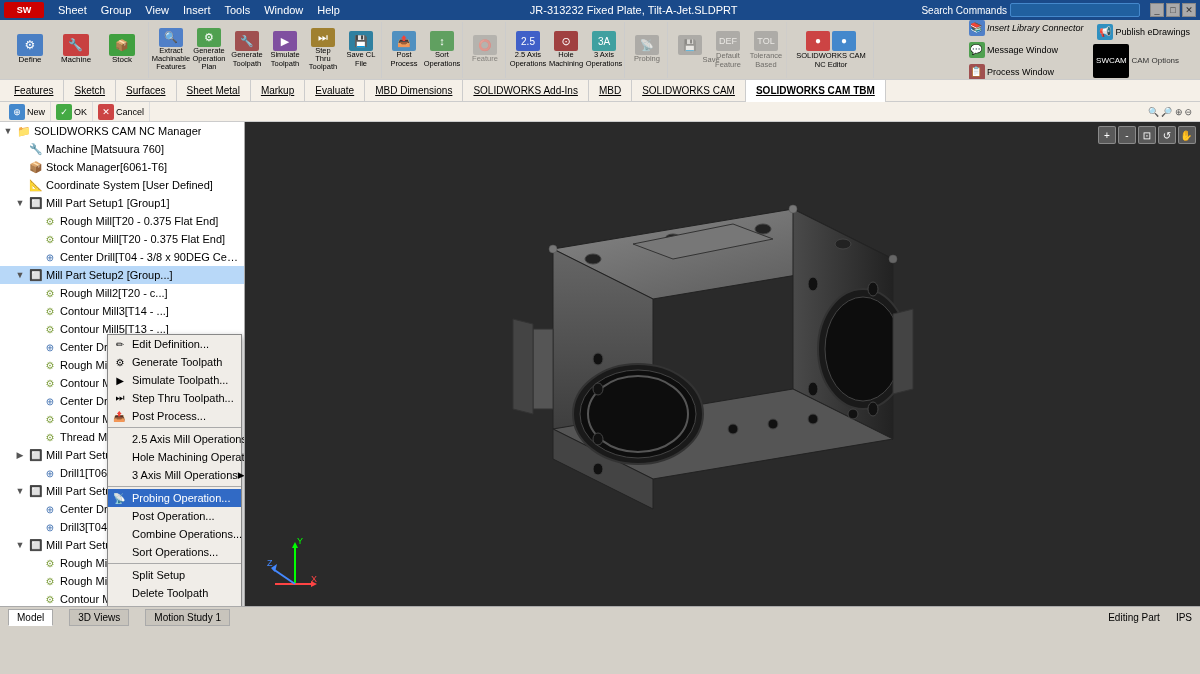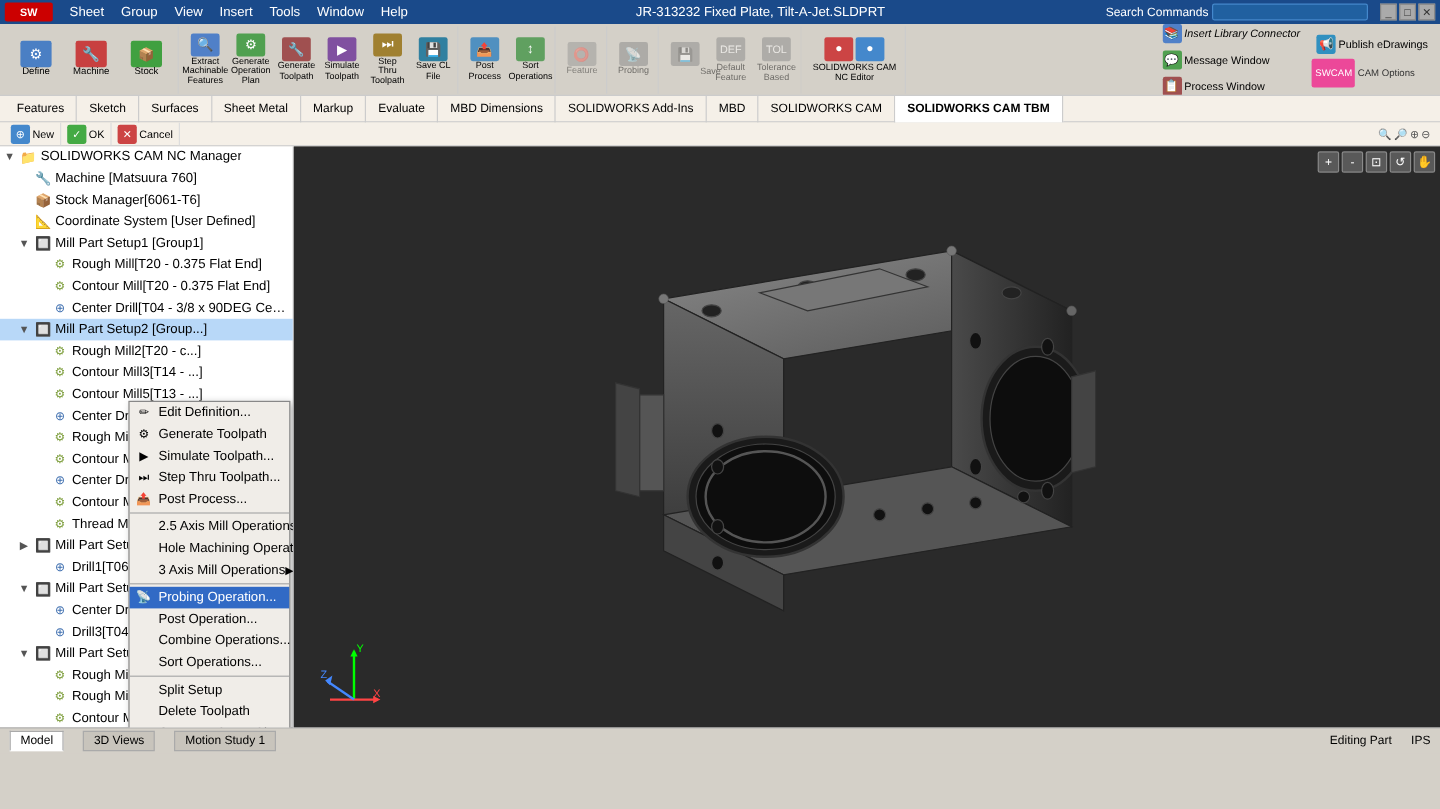--- a/index.html
+++ b/index.html
@@ -112,20 +112,21 @@
     }
 
     #toolbar-row2 {
       height: 22px;
       display: flex;
       align-items: center;
       padding: 0 4px;
       gap: 0;
       border-bottom: 1px solid #ccc;
       background: #f5f0e8;
+      text-decoration: underline;
     }
     .tab-btn {
       padding: 2px 10px;
       font-size: 10px;
       cursor: pointer;
       border-right: 1px solid #ccc;
       height: 22px;
       display: flex;
       align-items: center;
     }
@@ -398,20 +399,34 @@
     </div>
   </div>
 
   <div style="display:flex;align-items:center;gap:2px;padding:2px;border-right:1px solid #ccc;height:56px;">
     <div class="toolbar-btn-large" style="width:36px;opacity:0.4;">
       <div class="icon-box" style="background:#888;width:24px;height:20px;font-size:11px;">⭕</div>
       <span style="font-size:7.5px;line-height:1.1;text-align:center;">Feature</span>
     </div>
   </div>
 
+  <div style="display:flex;align-items:center;gap:2px;padding:2px;border-right:1px solid #ccc;height:56px;">
+    <div class="toolbar-btn-large" style="width:36px;">
+      <div class="icon-box" style="background:#4060c8;width:24px;height:20px;font-size:10px;">2.5</div>
+      <span style="font-size:7.5px;line-height:1.1;text-align:center;">2.5 Axis Operations</span>
+    </div>
+    <div class="toolbar-btn-large" style="width:36px;">
+      <div class="icon-box" style="background:#a04040;width:24px;height:20px;font-size:11px;">⊙</div>
+      <span style="font-size:7.5px;line-height:1.1;text-align:center;">Hole Machining</span>
+    </div>
+    <div class="toolbar-btn-large" style="width:36px;">
+      <div class="icon-box" style="background:#40a0a0;width:24px;height:20px;font-size:10px;">3A</div>
+      <span style="font-size:7.5px;line-height:1.1;text-align:center;">3 Axis Operations</span>
+    </div>
+  </div>
 
   <div style="display:flex;align-items:center;gap:2px;padding:2px;border-right:1px solid #ccc;height:56px;">
     <div class="toolbar-btn-large" style="width:36px;opacity:0.5;">
       <div class="icon-box" style="background:#888;width:24px;height:20px;font-size:11px;">📡</div>
       <span style="font-size:7.5px;line-height:1.1;text-align:center;">Probing</span>
     </div>
   </div>
 
   <div style="display:flex;align-items:center;gap:2px;padding:2px;border-right:1px solid #ccc;height:56px;opacity:0.5;">
     <div class="toolbar-btn-large" style="width:36px;">
@@ -451,21 +466,21 @@
       <div class="icon-box-sm" style="background:#a05050;">📋</div>
       <span style="font-size:9px;">Process Window</span>
     </div>
   </div>
   <div style="display:flex;flex-direction:column;align-items:flex-start;gap:2px;padding:2px;">
     <div class="toolbar-btn-small">
       <div class="icon-box-sm" style="background:#3090c0;">📢</div>
       <span style="font-size:9px;">Publish eDrawings</span>
     </div>
     <div style="display:flex;align-items:center;gap:2px;">
-      <div class="icon-box" style="background:#ec4899;width:36px;height:24px;font-size:8px;color:white;text-align:center;">SWCAM</div>
+      <div class="icon-box" style="background:#000000;width:36px;height:34px;font-size:8px;color:white;text-align:center;">SWCAM</div>
       <span style="font-size:8px;color:#333;">CAM Options</span>
     </div>
   </div>
 </div>
 
 <div id="toolbar-row2">
   <div class="tab-btn">Features</div>
   <div class="tab-btn">Sketch</div>
   <div class="tab-btn">Surfaces</div>
   <div class="tab-btn">Sheet Metal</div>

